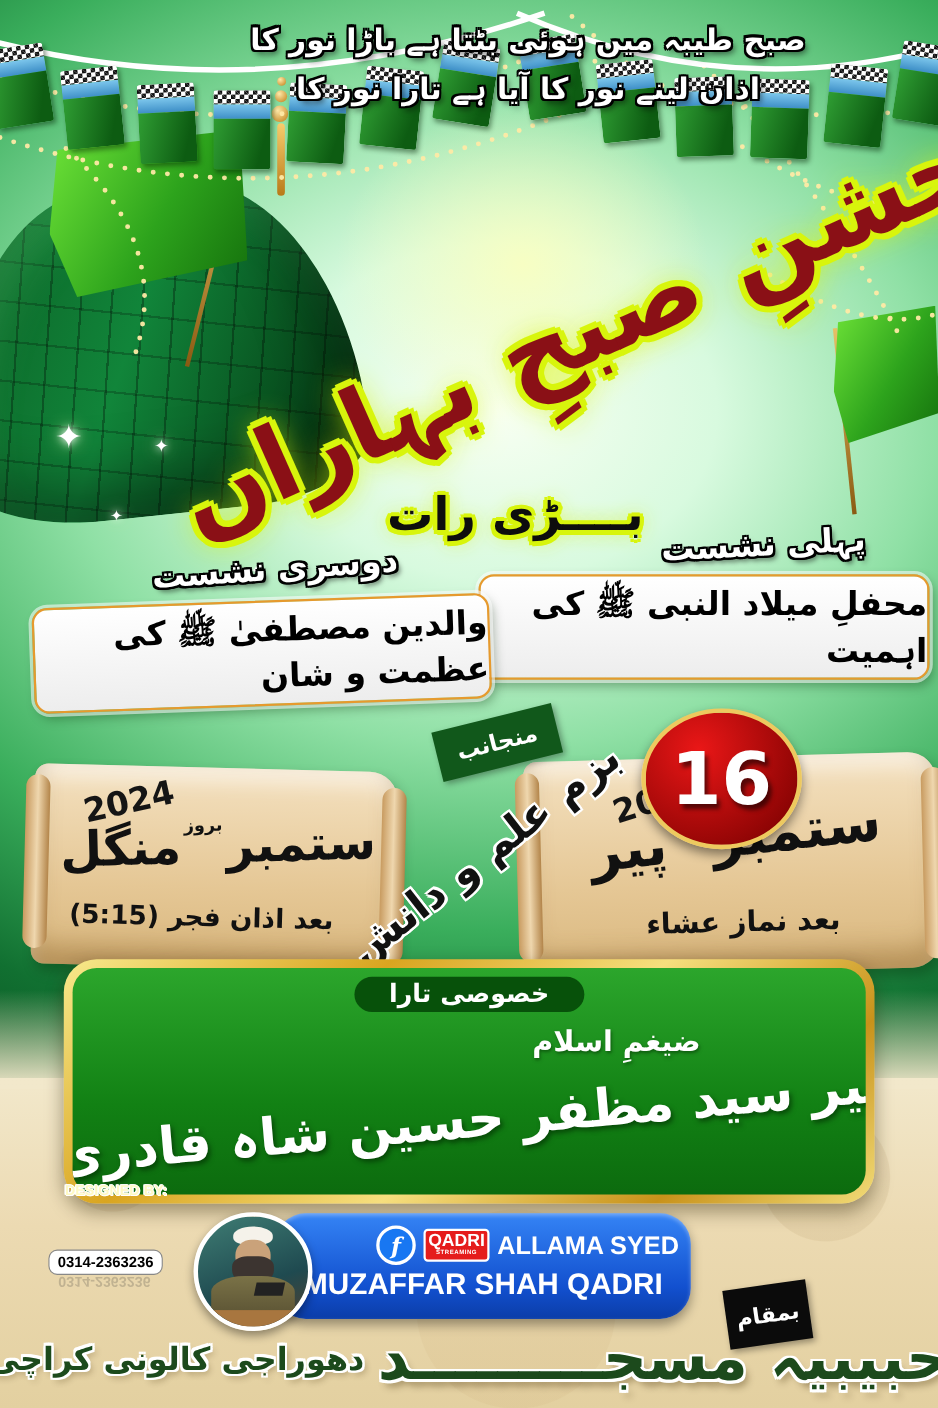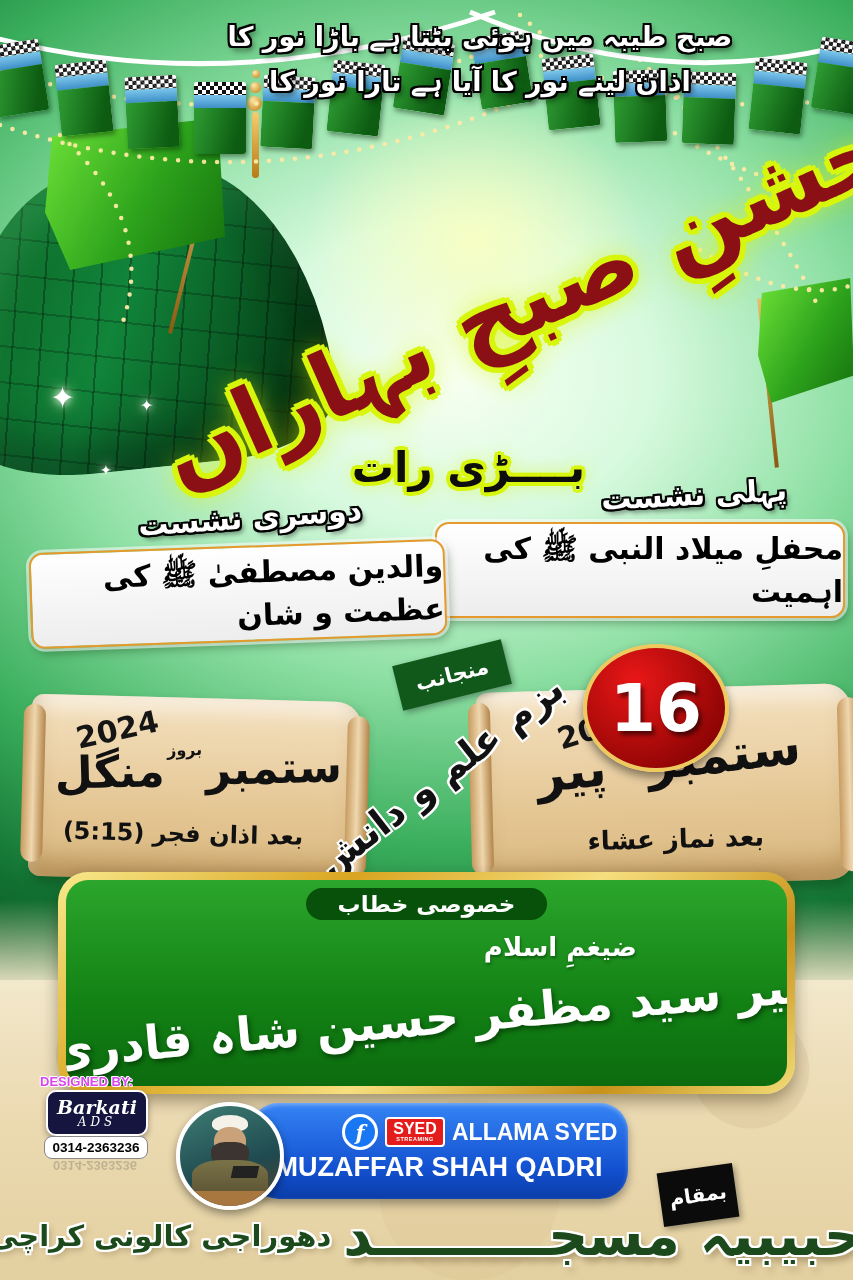--- a/index.html
+++ b/index.html
@@ -154,22 +154,22 @@
     background:#07510a;color:#fff;font-weight:bold;font-size:23px;
     padding:3px 32px;border-radius:24px;direction:rtl;white-space:nowrap;}
   .honorific{position:absolute;top:52px;right:150px;color:#fff;font-weight:bold;font-size:26px;
     direction:rtl;text-shadow:1px 2px 3px rgba(0,40,0,.5);}
   .speaker-name{position:absolute;left:0;right:0;top:70px;bottom:0;
     display:flex;align-items:center;justify-content:center;transform:rotate(-5deg);
     direction:rtl;white-space:nowrap;color:#fff;font-weight:bold;font-size:47px;
     text-shadow:2px 3px 5px rgba(0,40,0,.6);}
 
   
-  .designed-label{position:absolute;left:40px;top:1074px;width:112px;z-index:9;text-align:left;
-    font-family:"Liberation Sans",sans-serif;font-weight:bold;font-size:13px;color:#d946ef;
+  .designed-label{position:absolute;left:40px;top:1074px;width:112px;z-index:9;text-align:right;
+    font-family:"Liberation Sans",sans-serif;font-weight:bold;font-size:13px;color:#fef9c3;
     text-shadow:1px 0 #fff,-1px 0 #fff,0 1px #fff,0 -1px #fff,1px 1px #fff,-1px -1px #fff;}
   .brand-box{position:absolute;left:46px;top:1090px;width:98px;height:42px;z-index:9;
     background:#15153f;border:2px solid #fff;border-radius:10px;
     display:flex;flex-direction:column;align-items:center;justify-content:center;
     box-shadow:0 3px 6px rgba(0,0,0,.35);}
   .brand1{font-family:"DejaVu Serif",serif;font-style:italic;font-weight:bold;
     font-size:19px;color:#fff;line-height:18px;}
   .brand2{font-family:"DejaVu Serif",serif;font-style:italic;font-size:12px;color:#fff;
     letter-spacing:4px;line-height:12px;}
   .phone-box{position:absolute;left:44px;top:1136px;width:102px;height:21px;z-index:9;
@@ -381,39 +381,35 @@
       <span style="font-size:inherit">منگل</span>
     </div>
     <div class="sc-time">بعد اذان فجر (5:15)</div>
   </div>
 
   <div class="munjanib">منجانب</div>
   <div class="bazm">بزم علم و دانش</div>
 
   <div class="speech">
     <div class="speech-inner">
-      <div class="speech-badge">خصوصی خطاب</div>
+      <div class="speech-badge">خصوصی تارا</div>
       <div class="honorific">ضیغمِ اسلام</div>
       <div class="speaker-name">پیر سید مظفر حسین شاہ قادری</div>
     </div>
   </div>
 
   <div class="designed-label">DESIGNED BY:</div>
-  <div class="brand-box">
-    <div class="brand1">Barkati</div>
-    <div class="brand2">ADS</div>
-  </div>
   <div class="phone-box">0314-2363236</div>
   <div class="phone-reflect">0314-2363236</div>
 
   <div class="live-banner">
     <div class="lb-row">
       <div class="fb-circle">f</div>
       <div class="live-badge">
-        <div class="live-word">SYED</div>
+        <div class="live-word">QADRI</div>
         <div class="streaming-word">STREAMING</div>
       </div>
       <div class="lb-line1">ALLAMA SYED</div>
     </div>
     <div class="lb-line2">MUZAFFAR SHAH QADRI</div>
   </div>
 
   <div class="photo">
     <div class="ph-cap"></div>
     <div class="ph-face"></div>

